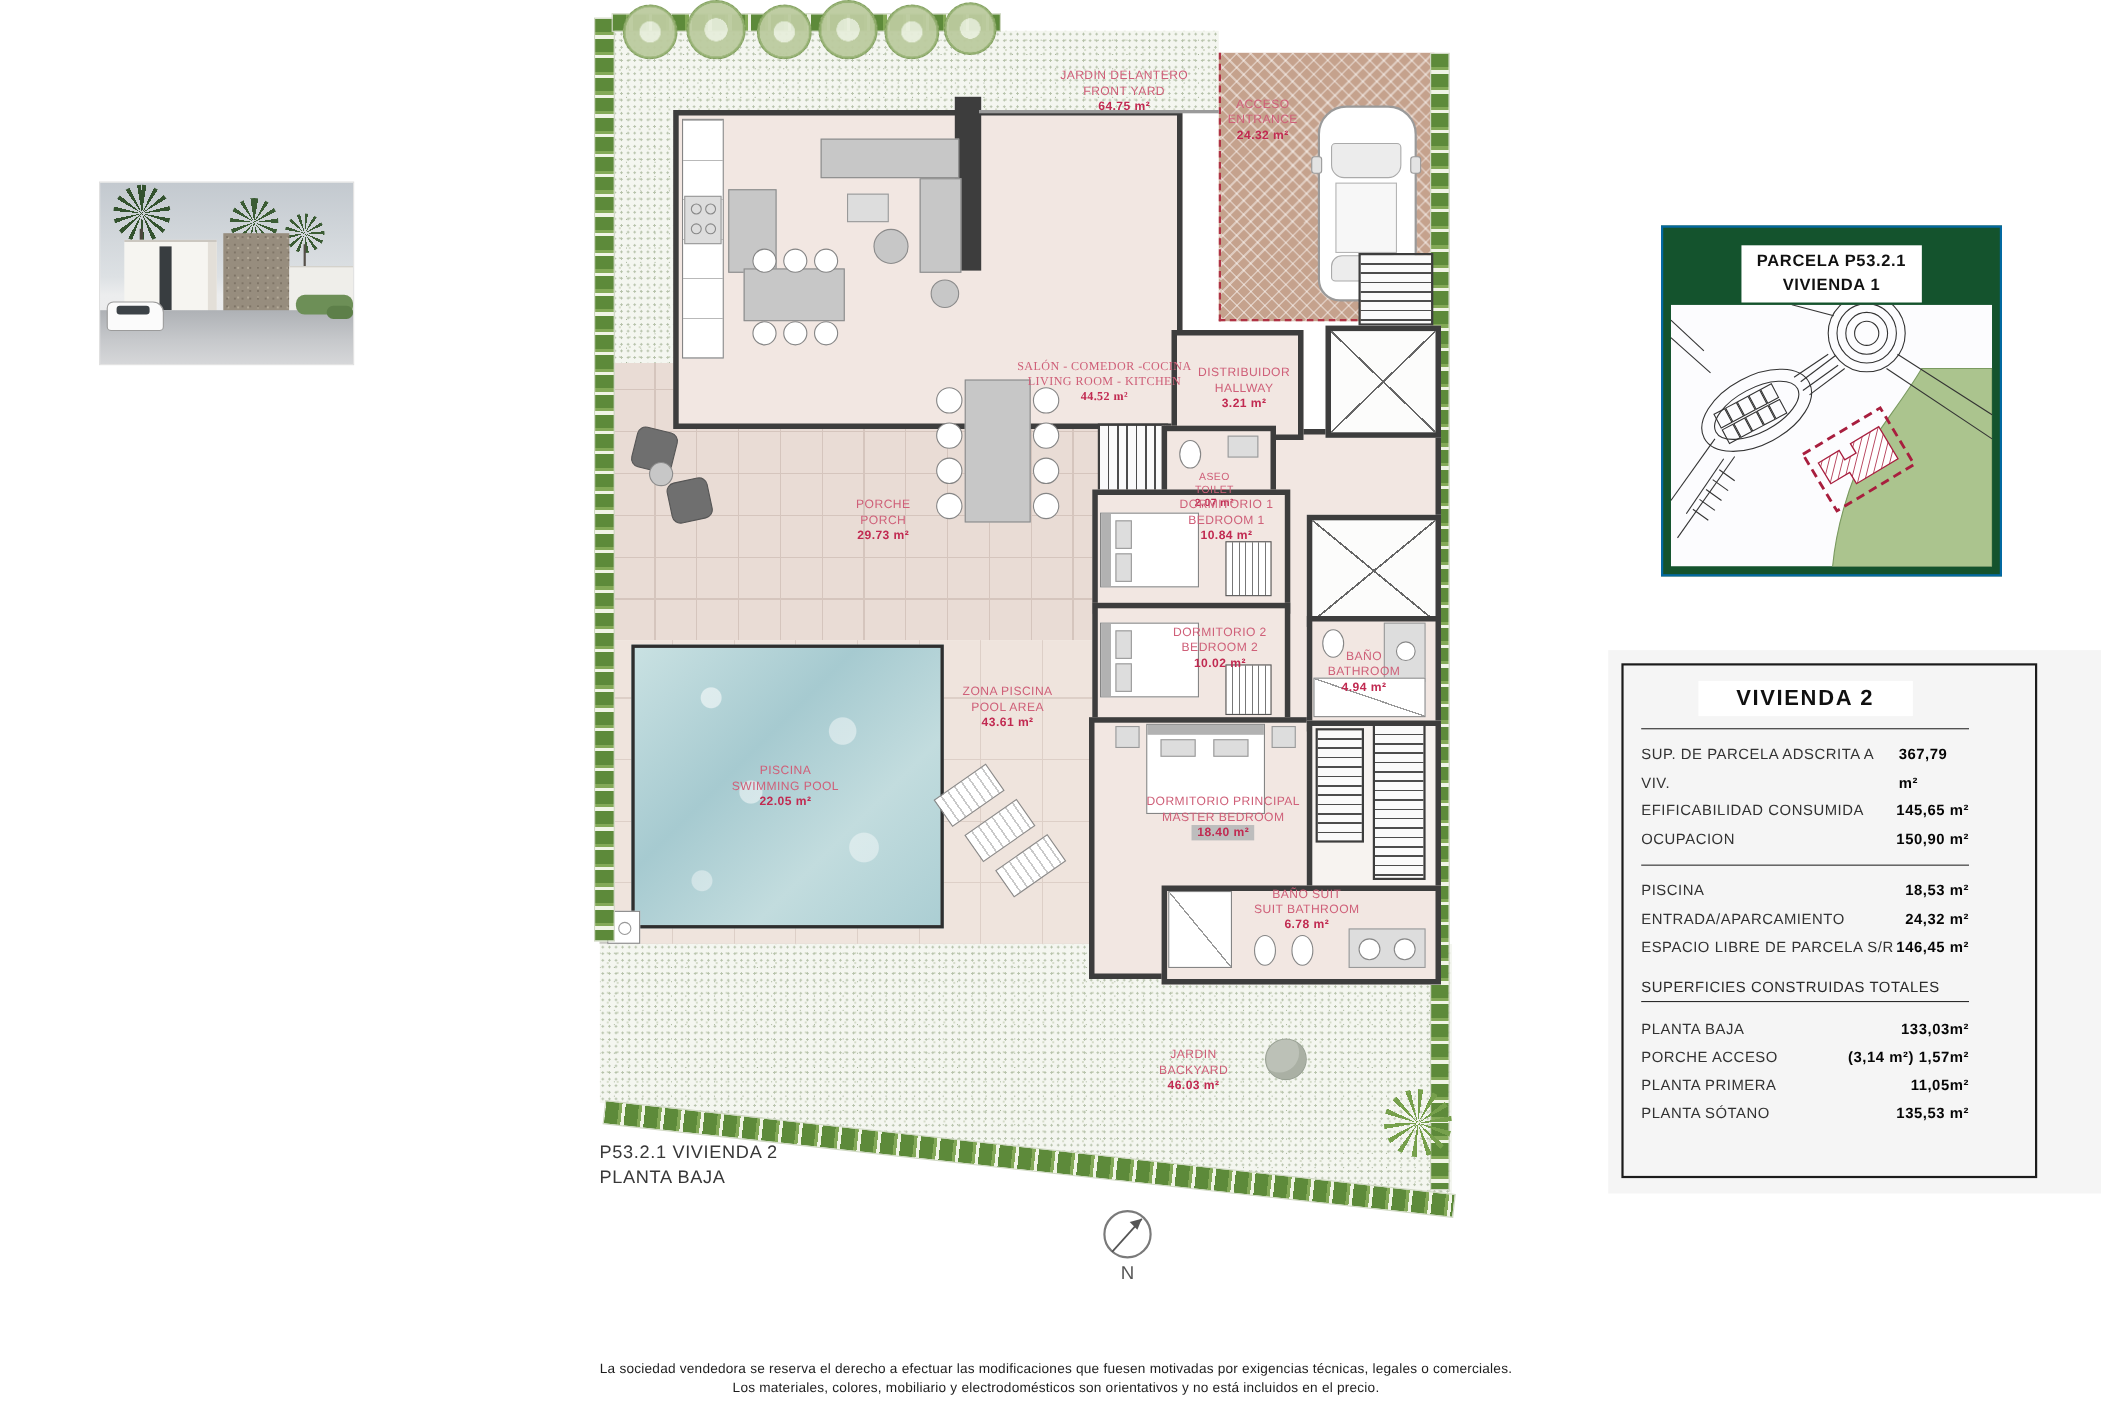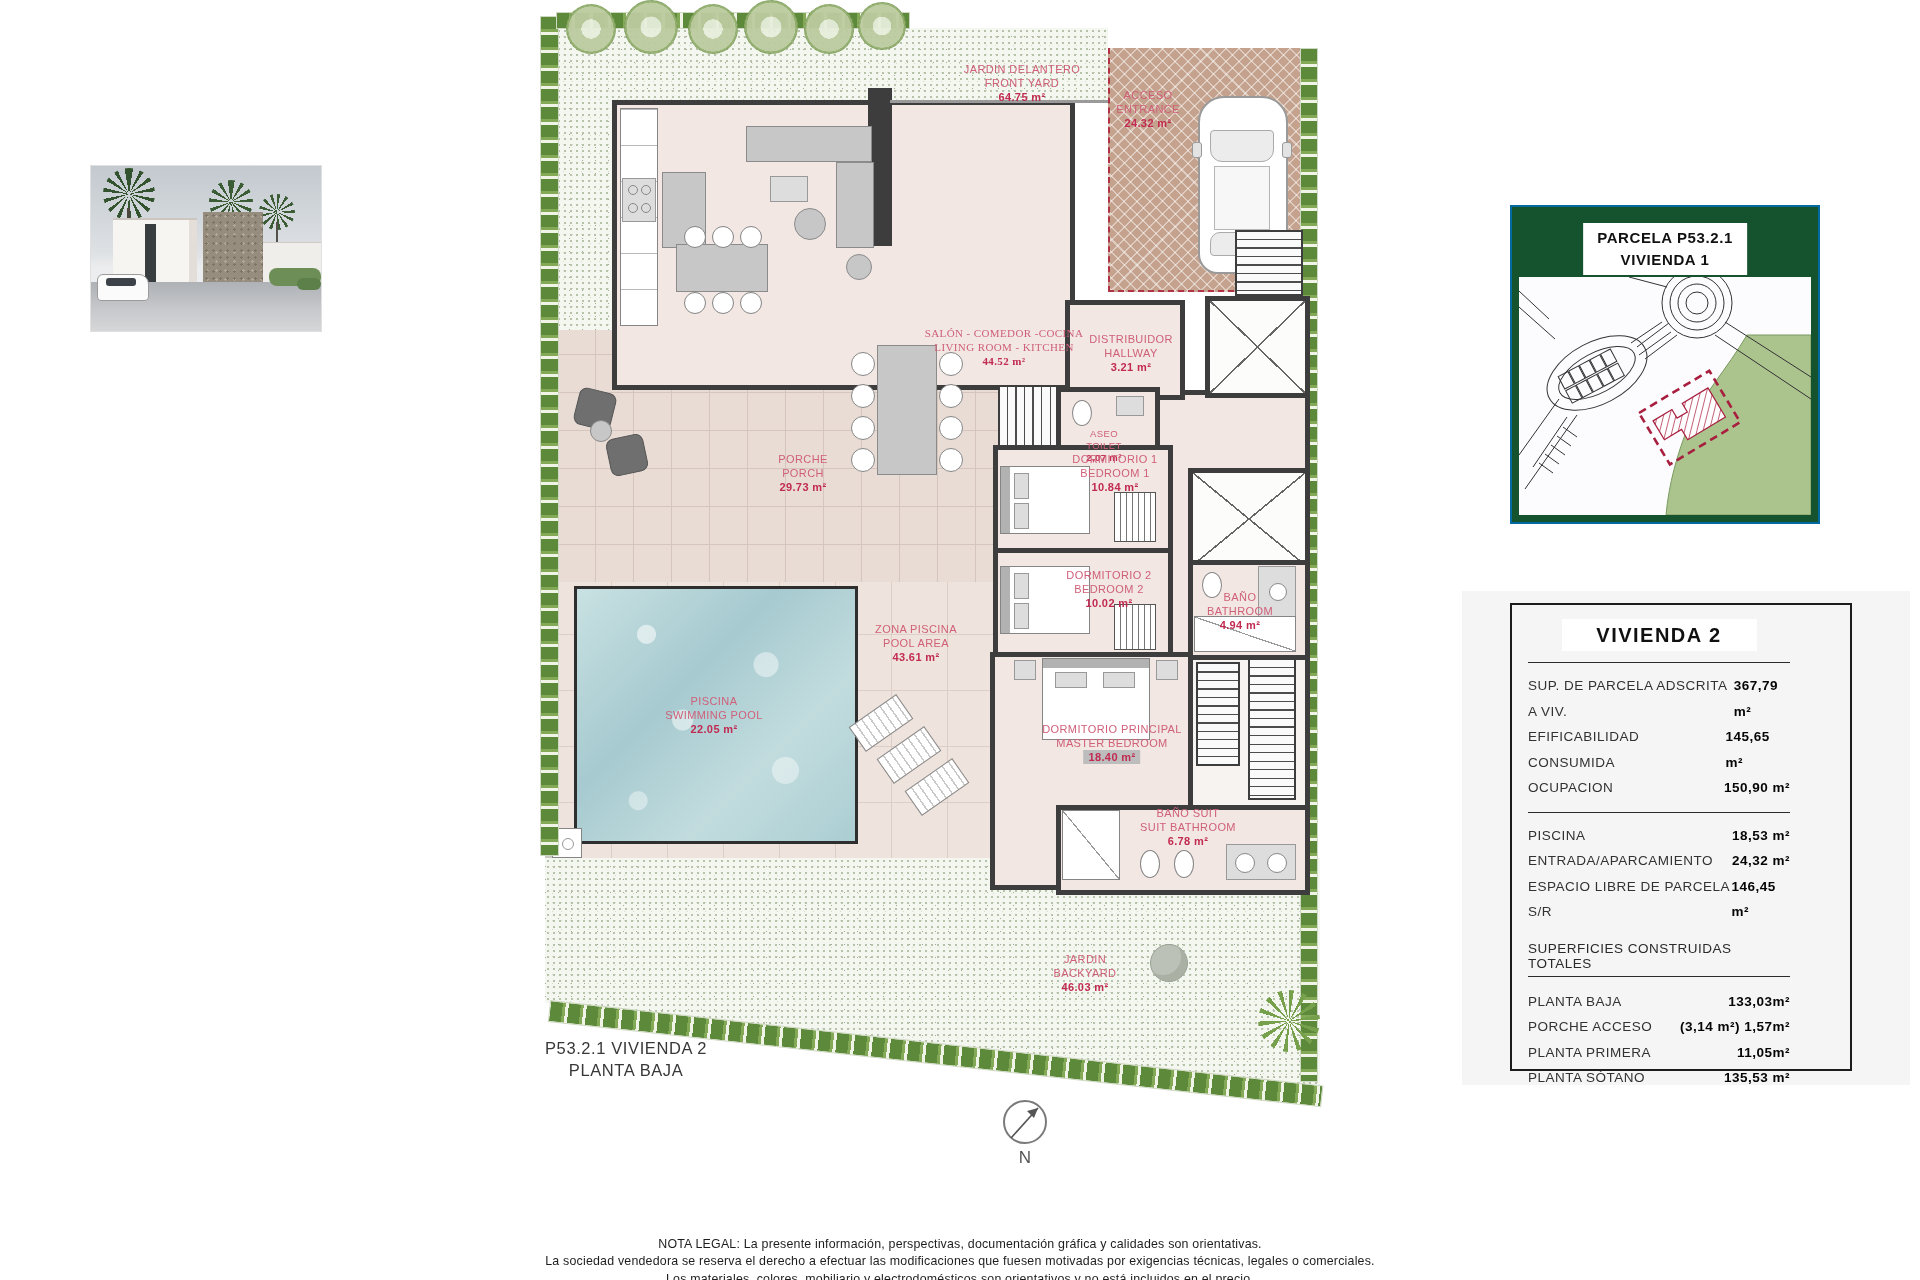--- a/index.html
+++ b/index.html
@@ -55,37 +55,37 @@
   .lounger{background:repeating-linear-gradient(0deg,#fff 0 6px,#c9c9c9 6px 7.5px);border:1px solid #8a8a8a;}
   
   .lbl{position:absolute;transform:translateX(-50%);text-align:center;color:#cf6079;
        font-size:11px;line-height:1.28;letter-spacing:.4px;white-space:nowrap;z-index:40;}
   .lbl .area{color:#c12a51;font-weight:bold;}
   .lbl.small{font-size:9.5px;}
   .hl{background:#bdbdbd;padding:0 5px;display:inline-block;color:#8c1f3c;}
   
   .panel{background:#f5f5f5;}
   .panel-inner{position:absolute;left:12px;top:12px;right:58px;bottom:14px;border:2px solid #1c1c1c;
-       background:#f5f5f5;padding:12px 60px 10px 16px;box-sizing:content-box;margin-left:36px;}
+       background:#f5f5f5;padding:12px 60px 10px 16px;box-sizing:content-box;}
   .ttitle{width:195px;margin:2px auto 0;background:#ffffff;text-align:center;
        font-size:20px;font-weight:bold;letter-spacing:1.5px;color:#101010;line-height:32px;}
   .thr{border:none;border-top:1.5px solid #2b2b2b;margin:11px 0 10px 0;}
   .trow{display:flex;justify-content:space-between;align-items:baseline;
        font-size:13.5px;letter-spacing:.5px;color:#323232;line-height:25.5px;}
   .trow .tvalue{font-weight:bold;color:#050505;}
   .tsub{font-size:13.5px;letter-spacing:.5px;color:#2a2a2a;border-bottom:1.3px solid #2b2b2b;
        padding-bottom:5px;margin:16px 0 12px 0;}
   
   .map-panel{background:#14532d;border:2px solid #0369a1;}
   .map-title{position:absolute;left:50%;transform:translateX(-50%);top:16px;background:#fff;
        padding:4px 14px;text-align:center;font-size:15px;font-weight:bold;color:#111;
        letter-spacing:.6px;line-height:1.45;white-space:nowrap;}
   
   .plan-footer{position:absolute;left:545px;top:1037px;font-size:16.5px;color:#383838;
-       letter-spacing:.6px;line-height:22px;text-align:center;}
+       letter-spacing:.6px;line-height:22px;}
   .legal{position:absolute;left:0;top:1236px;width:1920px;text-align:center;
        font-size:12.4px;color:#1d1d1d;line-height:17.4px;letter-spacing:.2px;}
   .nlabel{position:absolute;left:1003px;top:1148px;width:44px;text-align:center;
        font-size:17px;color:#555;}
   .fence{background:#9a9a9a;}
 </style>
 </head>
 <body>
 
 <div class="page">
@@ -460,18 +460,17 @@
   <div class="abs" style="left:998px;top:1096px;width:54px;height:54px;">
     <svg width="54" height="54" viewBox="0 0 54 54">
       <circle cx="27" cy="26" r="21" fill="none" stroke="#7a7a7a" stroke-width="2"></circle>
       <path d="M13,42 L40,12" stroke="#555" stroke-width="1.6" fill="none"></path>
       <path d="M40,12 L29,15 L36,22 Z" fill="#555"></path>
     </svg>
   </div>
   <div class="nlabel">N</div>
 
   <div class="legal">
-    <div>NOTA LEGAL: La presente información, perspectivas, documentación gráfica y calidades son orientativas.</div>
     <div>La sociedad vendedora se reserva el derecho a efectuar las modificaciones que fuesen motivadas por exigencias técnicas, legales o comerciales.</div>
     <div>Los materiales, colores, mobiliario y electrodomésticos son orientativos y no está incluidos en el precio.</div>
   </div>
 
 </div>
 
 </body></html>

